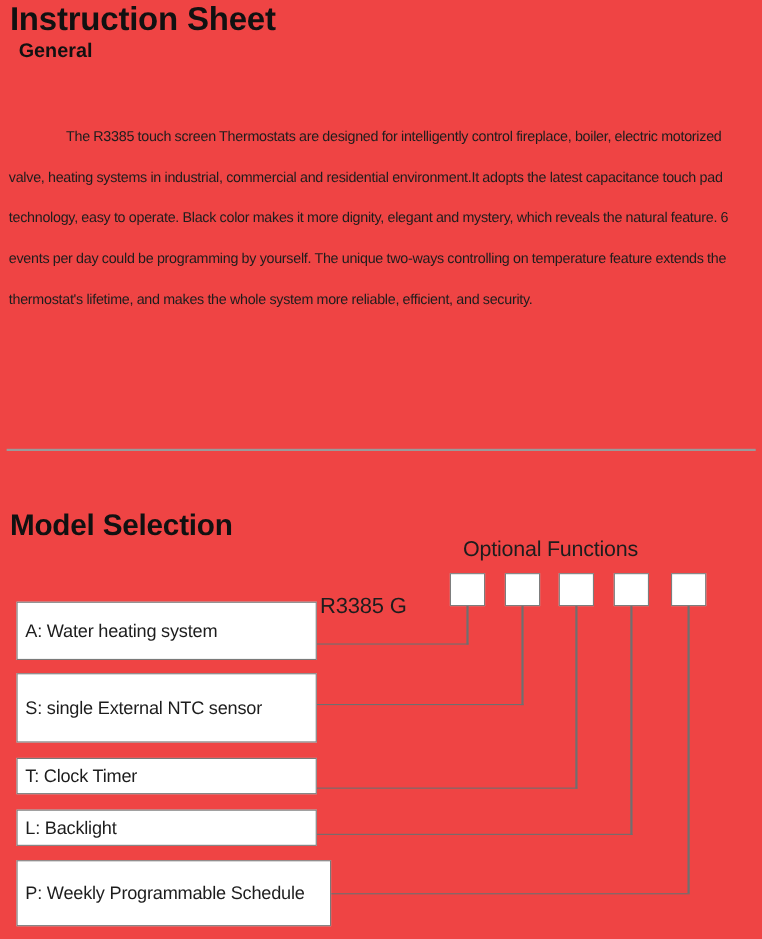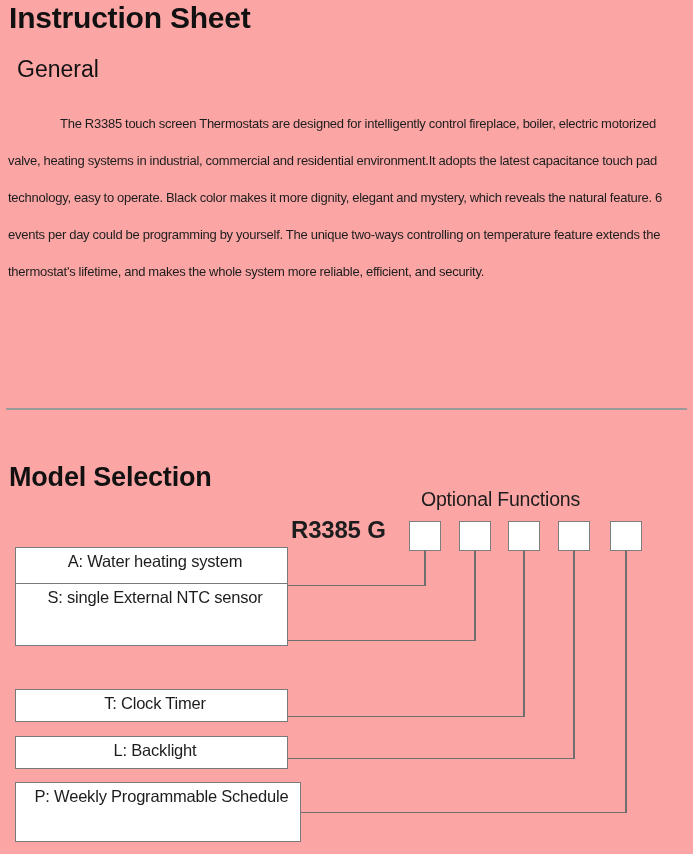--- a/index.html
+++ b/index.html
@@ -5,45 +5,45 @@
 <style>
   html, body {
     margin: 0;
     padding: 0;
     background: #ffffff;
   }
   #page {
     position: relative;
     width: 693px;
     height: 854px;
-    background: #fca5a5;
+    background: #ef4444;
     overflow: hidden;
     font-family: "Liberation Sans", sans-serif;
     color: #1a1a1a;
   }
 
   
   .h1-title {
     position: absolute;
     left: 9px;
     top: 1px;
     font-family: "Liberation Sans", sans-serif;
     font-size: 30px;
     font-weight: bold;
     letter-spacing: -0.2px;
     color: #111111;
     white-space: nowrap;
   }
   .h2-title {
     position: absolute;
     left: 17px;
-    top: 56px;
-    font-family: "Liberation Sans", sans-serif;
-    font-size: 23px;
-    font-weight: normal;
+    top: 36px;
+    font-family: "Liberation Sans", sans-serif;
+    font-size: 18px;
+    font-weight: bold;
     color: #111111;
     white-space: nowrap;
   }
   .h1-title.model {
     left: 9px;
     top: 430px;
     font-size: 27px;
     margin-top: 32px;
   }
 
@@ -86,26 +86,25 @@
     left: 421px;
     top: 488px;
     font-size: 19.5px;
     color: #1d1d1d;
     white-space: nowrap;
     letter-spacing: -0.2px;
   }
   .model-code {
     position: absolute;
     left: 291px;
-    top: 516px;
-    font-size: 24px;
-    color: #1d1d1d;
-    white-space: nowrap;
-    letter-spacing: -0.2px;
-    font-weight: bold;
+    top: 540px;
+    font-size: 20px;
+    color: #1d1d1d;
+    white-space: nowrap;
+    letter-spacing: -0.2px;
   }
   .opt-box {
     position: absolute;
     top: 521px;
     width: 32px;
     height: 30px;
     border: 1.4px solid #7d7d7d;
     background: #ffffff;
     box-sizing: border-box;
   }
@@ -113,20 +112,21 @@
     position: absolute;
     left: 15px;
     border: 1.4px solid #7a7a7a;
     background: #ffffff;
     box-sizing: border-box;
     font-size: 16.5px;
     color: #1d1d1d;
     letter-spacing: -0.2px;
     padding: 0 0 0 7px;
     display: flex;
+    flex-direction: column;
     justify-content: center;
   }
   .label-box .ln {
     line-height: 26px;
     white-space: nowrap;
   }
 
   
   .vline {
     position: absolute;
@@ -178,21 +178,21 @@
     <div class="vline" style="left:573.3px; top:551px; height:208px;"></div>
     <div class="hline" style="left:288px; top:757.5px; width:287px;"></div>
 
     <div class="vline" style="left:625.3px; top:551px; height:261px;"></div>
     <div class="hline" style="left:300px; top:811.5px; width:327px;"></div>
 
     <div class="label-box" style="top:547px; width:273px; height:53px;">
       <span class="ln">A: Water heating system</span>
     </div>
 
-    <div class="label-box" style="top:583px; width:273px; height:63px;">
+    <div class="label-box" style="top:612px; width:273px; height:63px;">
       <span class="ln">S: single External NTC sensor</span>
     </div>
 
     <div class="label-box" style="top:689px; width:273px; height:33px;">
       <span class="ln">T: Clock Timer</span>
     </div>
 
     <div class="label-box" style="top:736px; width:273px; height:33px;">
       <span class="ln">L: Backlight</span>
     </div>

